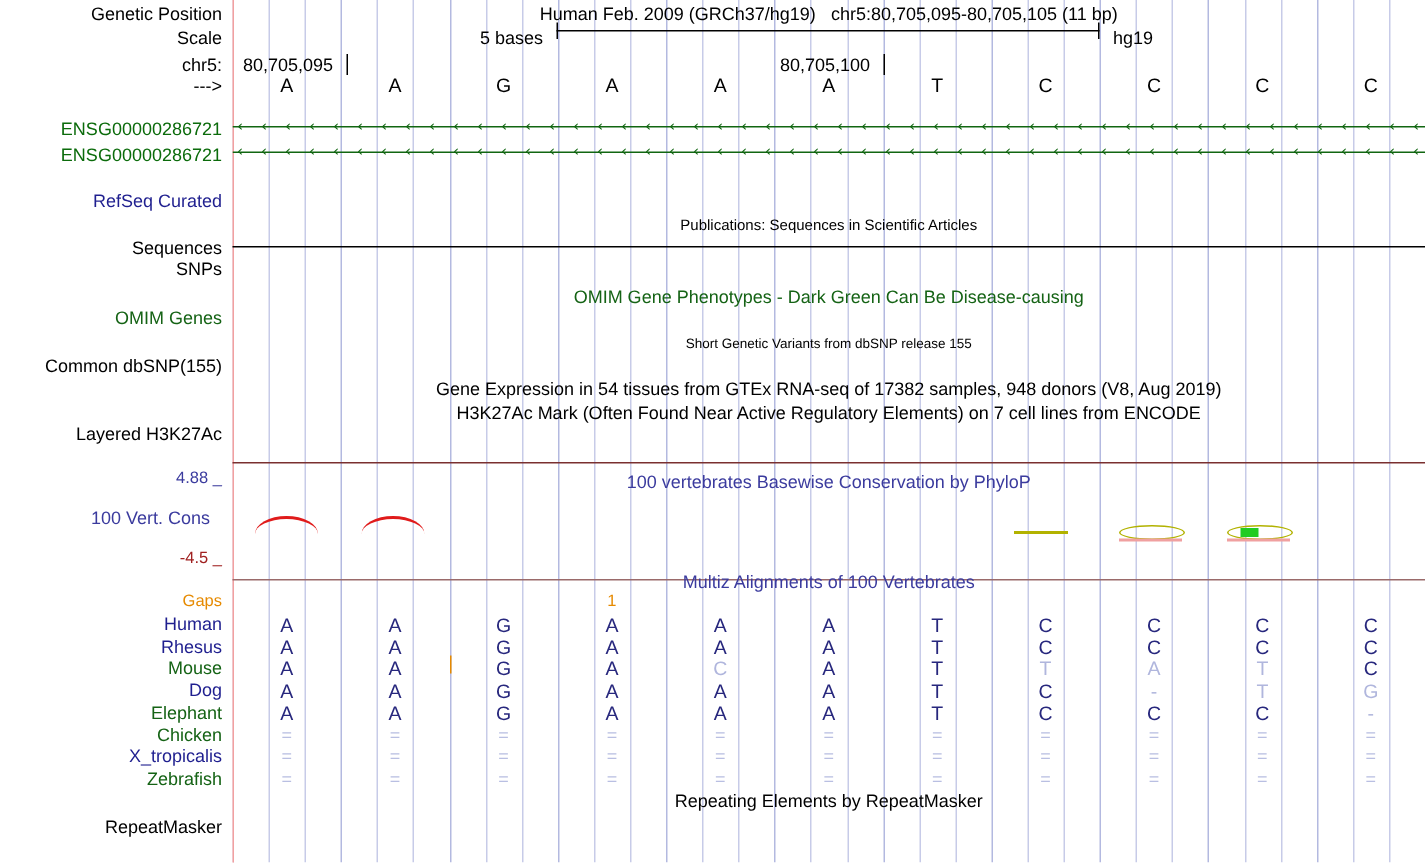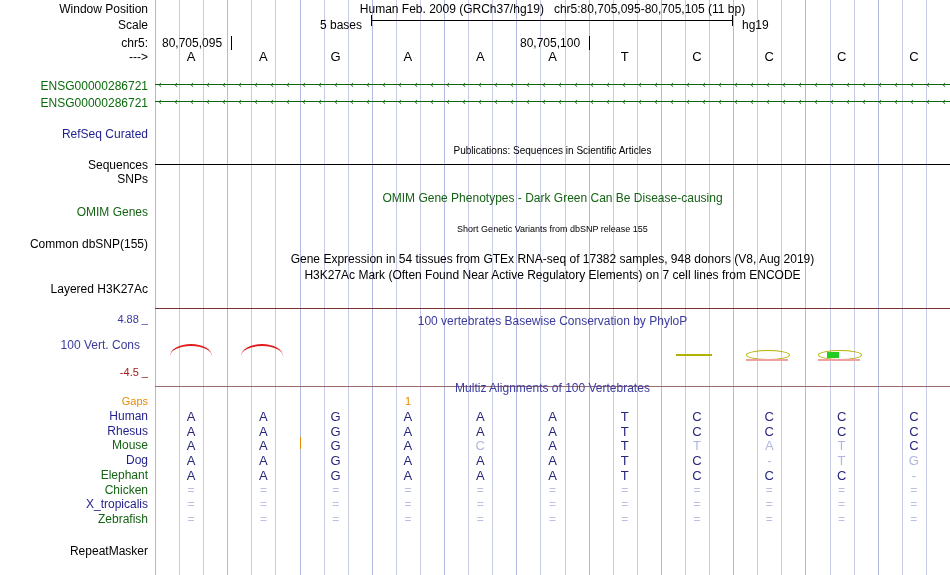--- a/index.html
+++ b/index.html
@@ -87,21 +87,21 @@
       <div class="gl" style="left: 626px;"></div>
       <div class="gl major" style="left: 650px;"></div>
       <div class="gl" style="left: 675px;"></div>
       <div class="gl" style="left: 699px;"></div>
       <div class="gl major" style="left: 723px;"></div>
       <div class="gl" style="left: 747px;"></div>
       <div class="gl" style="left: 771px;"></div>
     </div>
   <div id="leftline"></div>
 
-  <div class="abs lbl t12" style="left:0;top:2px;width:148px;">Window Position</div>
+  <div class="abs lbl t12" style="left:0;top:2px;width:148px;">Genetic Position</div>
   <div class="abs lbl t12" style="left:0;top:18px;width:148px;">Scale</div>
   <div class="abs lbl t12" style="left:0;top:36px;width:148px;">chr5:</div>
   <div class="abs lbl t12" style="left:0;top:50px;width:148px;">---&gt;</div>
 
   <div class="abs lbl t12 dgreen" style="left:0;top:79px;width:148px;">ENSG00000286721</div>
   <div class="abs lbl t12 dgreen" style="left:0;top:96px;width:148px;">ENSG00000286721</div>
 
   <div class="abs lbl t12 blue" style="left:0;top:127px;width:148px;">RefSeq Curated</div>
   <div class="abs lbl t12" style="left:0;top:158px;width:148px;">Sequences</div>
   <div class="abs lbl t12" style="left:0;top:172px;width:148px;">SNPs</div>
@@ -382,14 +382,15 @@
       <div class="base" style="left: 387.955px; top: 512px; width: 40px; color: rgb(185, 191, 226); font-size: 12px;">=</div>
       <div class="base" style="left: 460.227px; top: 512px; width: 40px; color: rgb(185, 191, 226); font-size: 12px;">=</div>
       <div class="base" style="left: 532.5px; top: 512px; width: 40px; color: rgb(185, 191, 226); font-size: 12px;">=</div>
       <div class="base" style="left: 604.773px; top: 512px; width: 40px; color: rgb(185, 191, 226); font-size: 12px;">=</div>
       <div class="base" style="left: 677.045px; top: 512px; width: 40px; color: rgb(185, 191, 226); font-size: 12px;">=</div>
       <div class="base" style="left: 749.318px; top: 512px; width: 40px; color: rgb(185, 191, 226); font-size: 12px;">=</div>
       <div class="base" style="left: 821.591px; top: 512px; width: 40px; color: rgb(185, 191, 226); font-size: 12px;">=</div>
       <div class="base" style="left: 893.864px; top: 512px; width: 40px; color: rgb(185, 191, 226); font-size: 12px;">=</div>
     </div>
 
+  <div class="abs t12 ctr" style="left:155px;top:527px;width:795px;">Repeating Elements by RepeatMasker</div>
 
 </div>
 
 </body></html>

